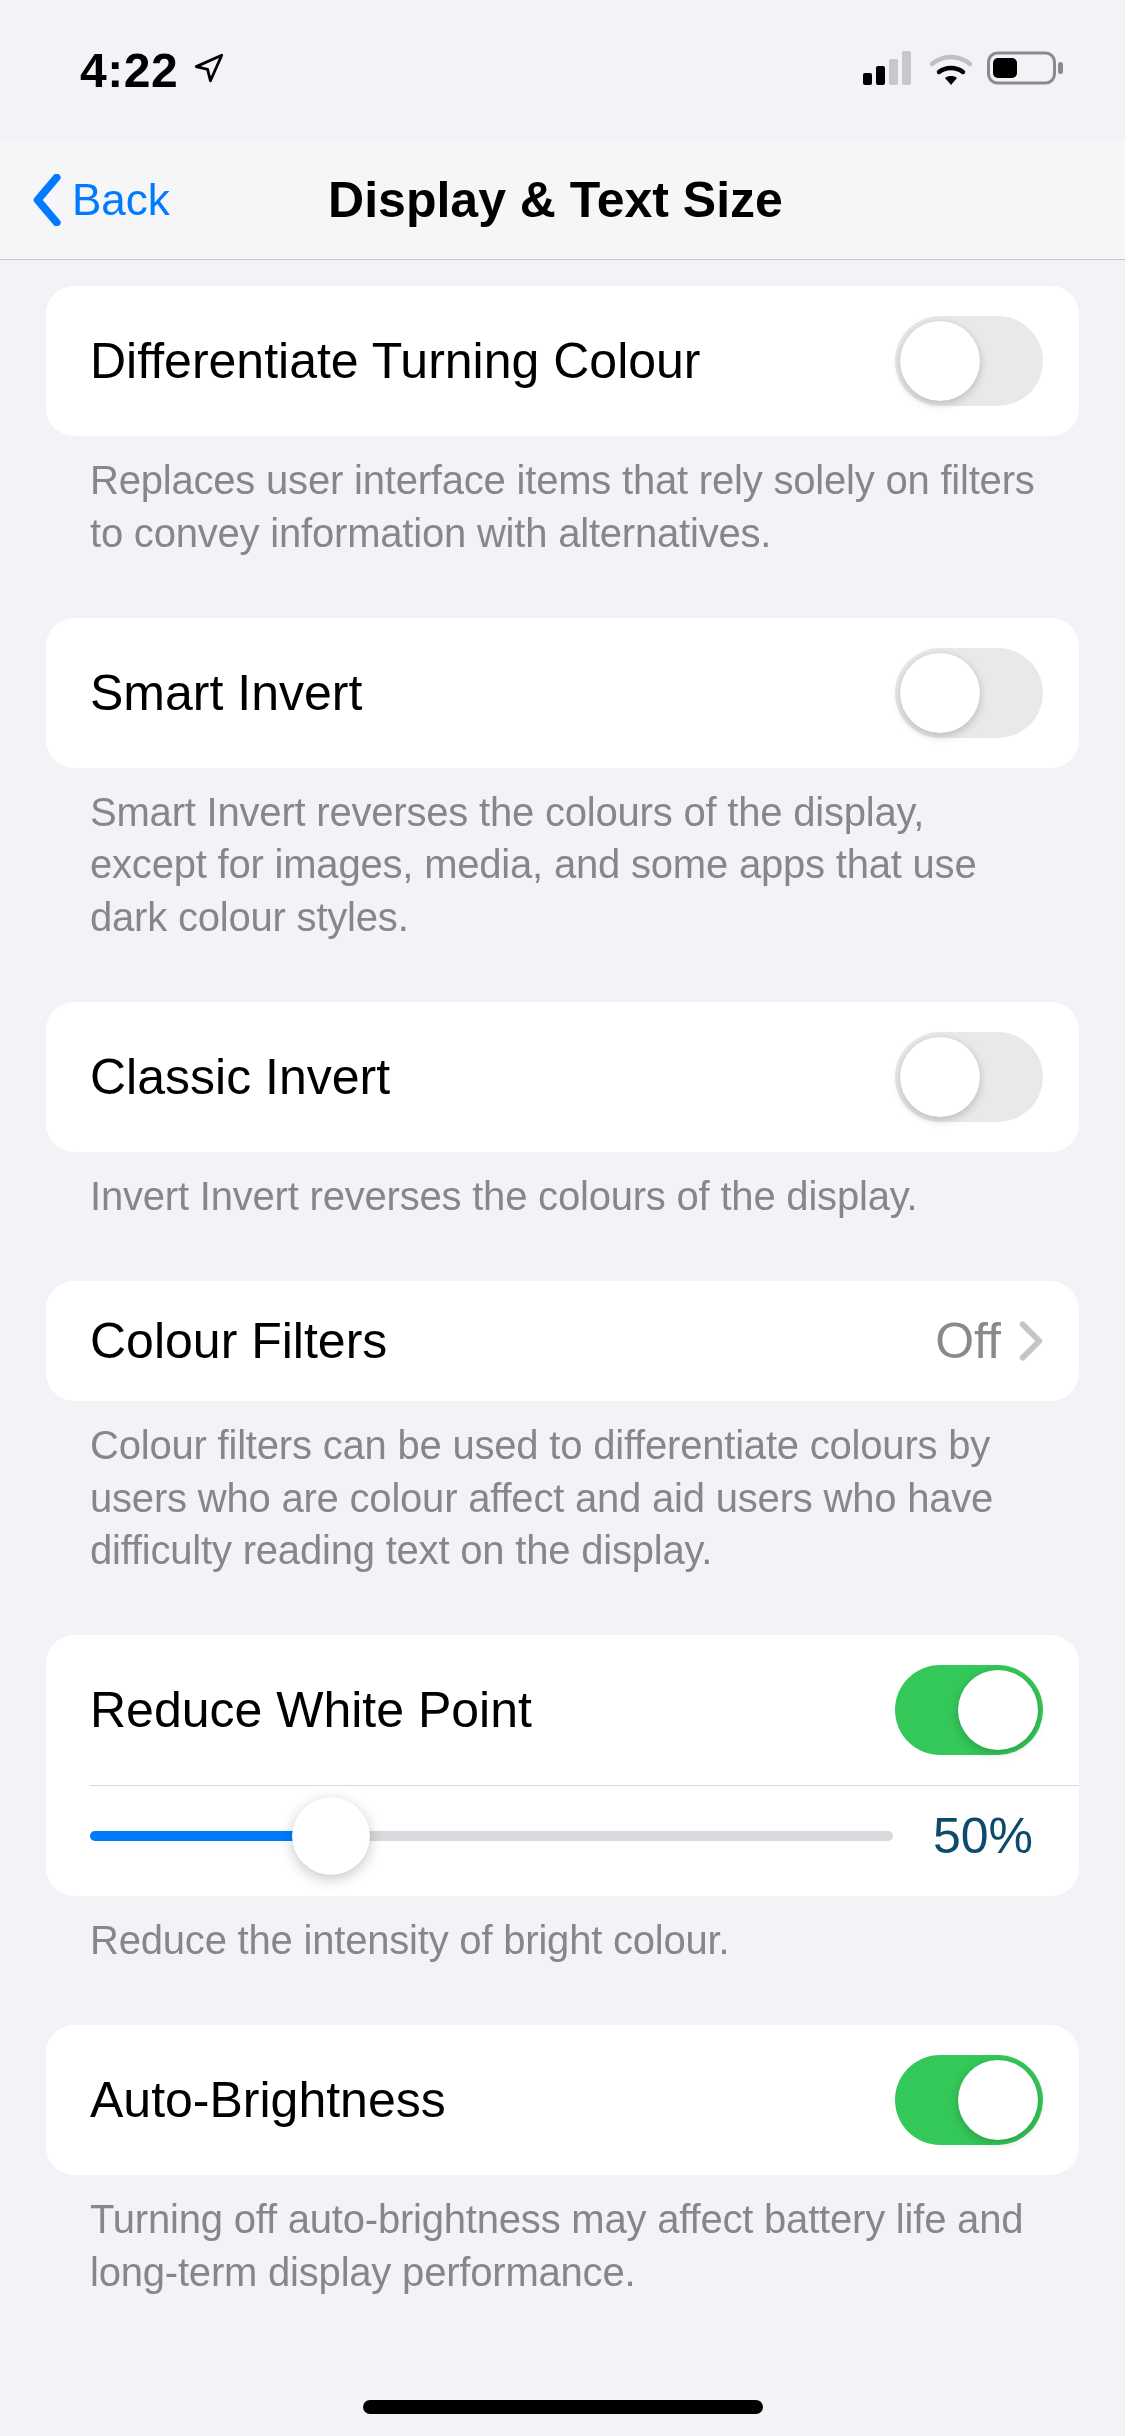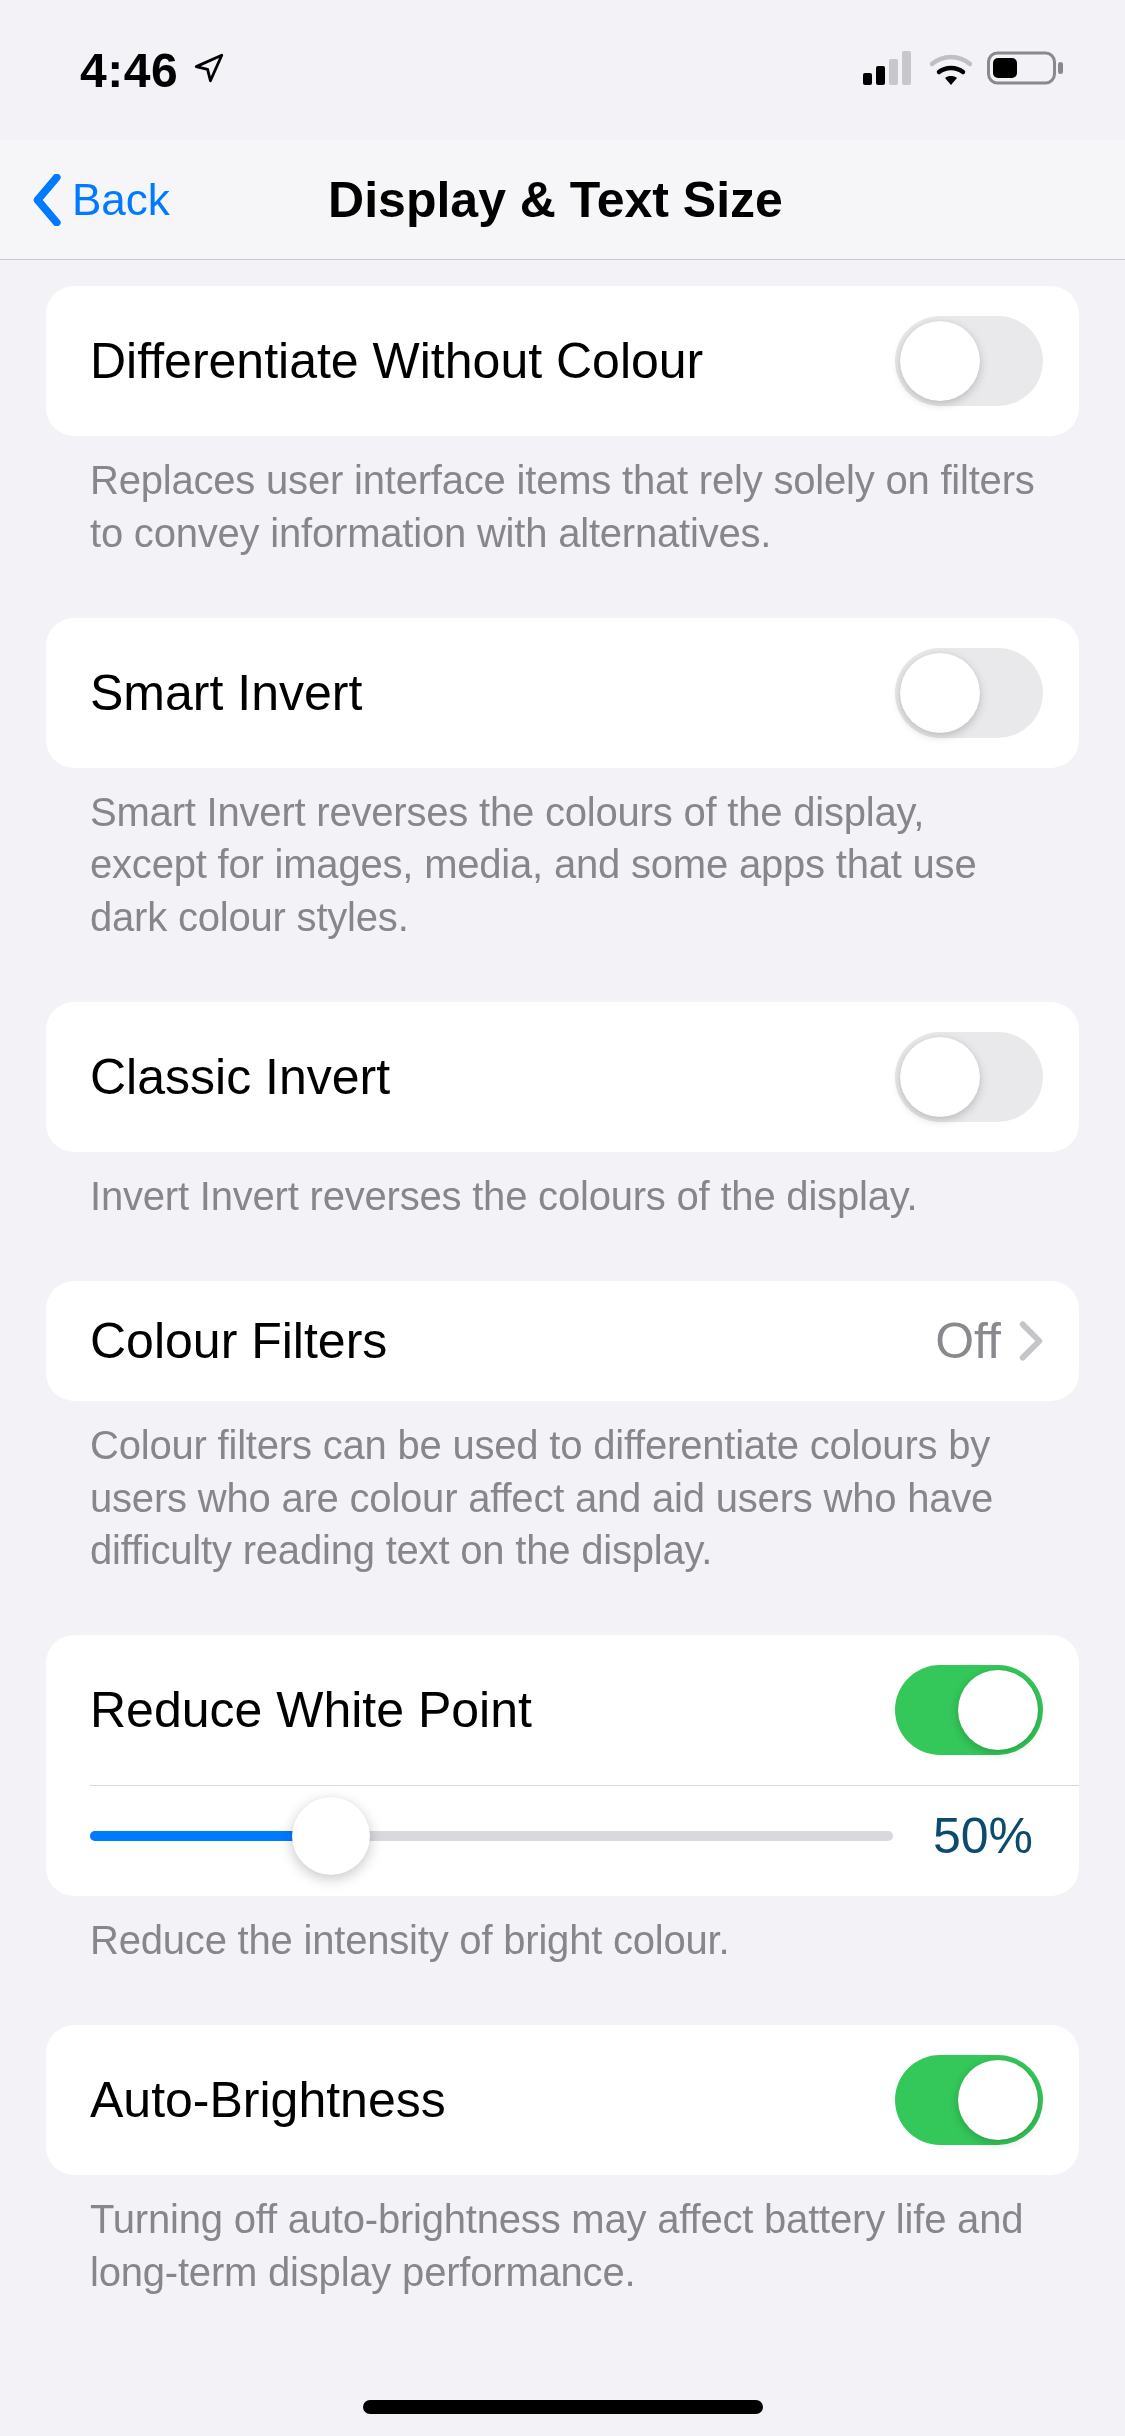--- a/index.html
+++ b/index.html
@@ -182,21 +182,21 @@
 
   .screen { position: relative; width: 1125px; height: 2436px; }
 </style>
 </head>
 <body>
 
 <div class="screen">
 
   <div class="status-bar">
     <div class="status-left">
-      <span class="clock">4:46</span>
+      <span class="clock">4:22</span>
       <span>
         <svg width="34" height="34" viewBox="0 0 24 24" fill="none" stroke="#000" stroke-width="2">
           <path d="M3 11 L21 3 L13 21 L11 13 Z" fill="none" stroke-linejoin="round"></path>
         </svg>
       </span>
     </div>
     <div class="status-right">
       <span>
         <svg width="52" height="34" viewBox="0 0 52 34">
           <rect x="0" y="22" width="9" height="12" rx="2" fill="#000"></rect>
@@ -232,21 +232,21 @@
       <span>Back</span>
     </div>
     <div class="nav-title">Display &amp; Text Size</div>
   </div>
 
   <div class="content">
 
     <div class="group">
       <div class="cell-wrap">
         <div class="cell">
-          <span class="cell-label">Differentiate Without Colour</span>
+          <span class="cell-label">Differentiate Turning Colour</span>
           <div class="toggle off">
             <div class="knob"></div>
           </div>
         </div>
       </div>
       <div class="footer">Replaces user interface items that rely solely on filters to convey information with alternatives.</div>
     </div>
 
     <div class="group">
       <div class="cell-wrap">

